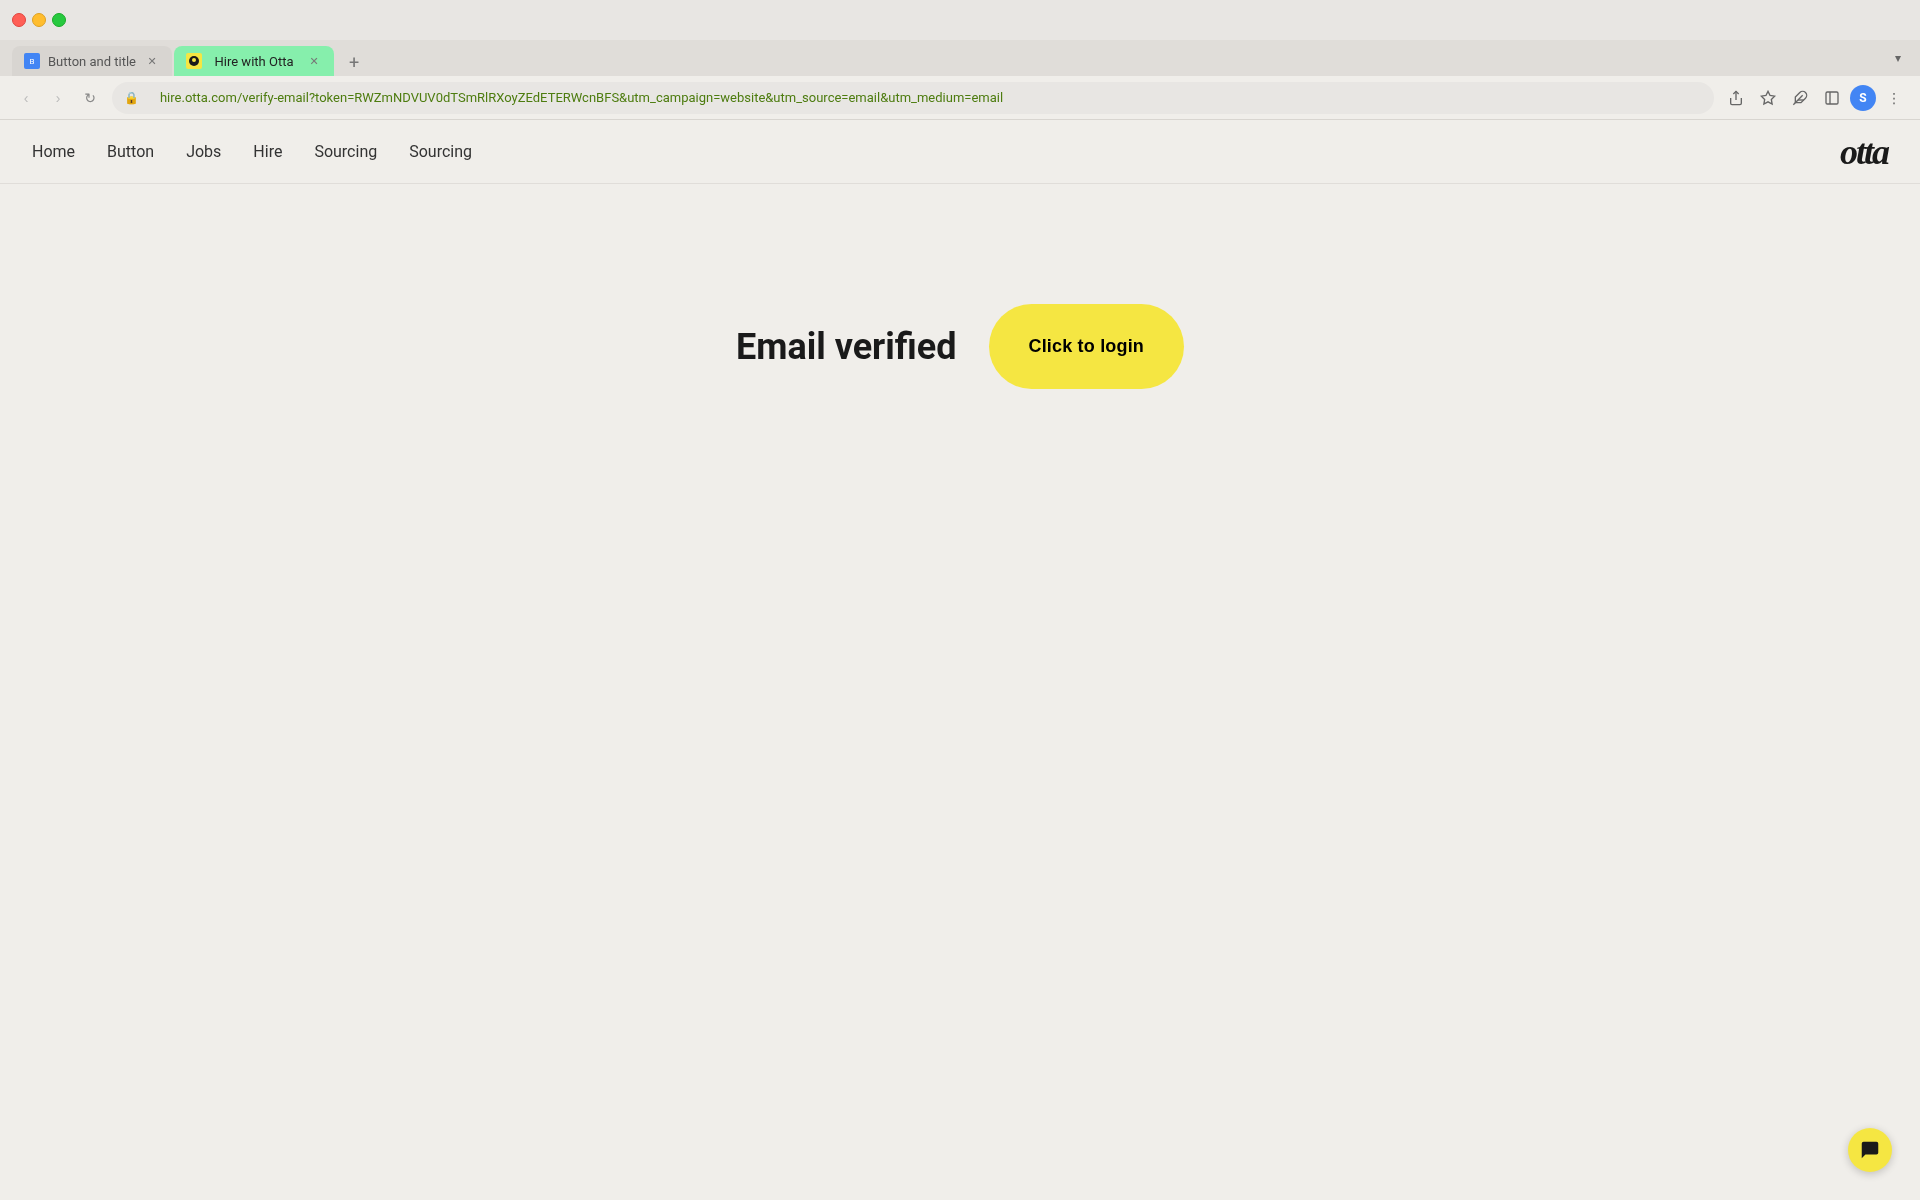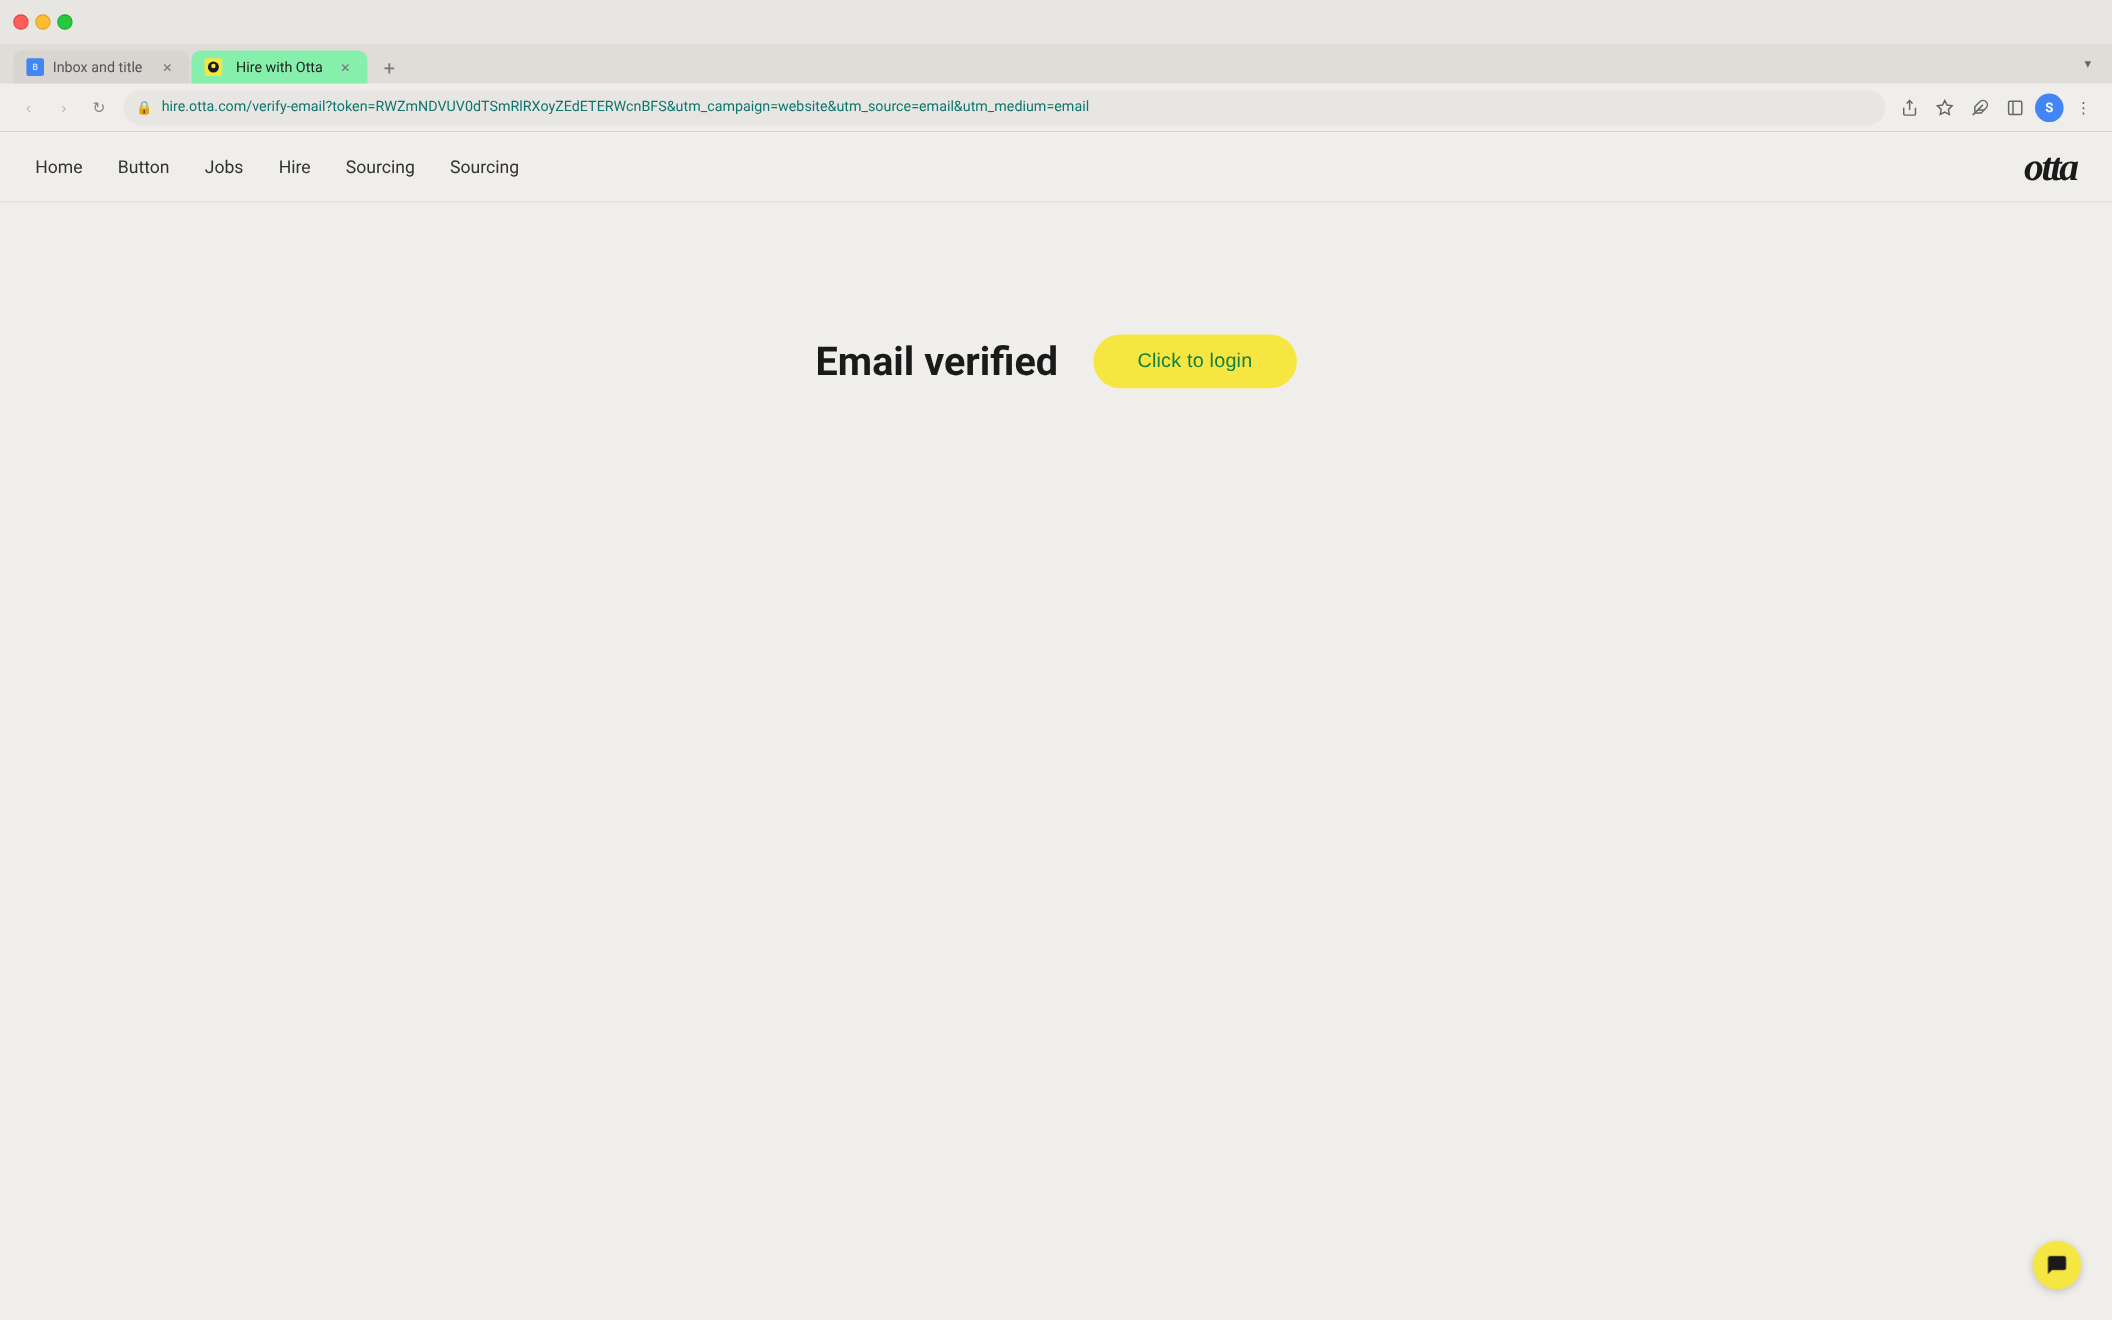--- a/index.html
+++ b/index.html
@@ -181,25 +181,26 @@
     }
 
     .lock-icon {
       color: #555;
       font-size: 12px;
       flex-shrink: 0;
     }
 
     .address-text {
       font-size: 13px;
-      color: #0f766e;
+      color: #4d7c0f;
       flex: 1;
       white-space: nowrap;
       overflow: hidden;
       text-overflow: ellipsis;
+      margin-left: 13px;
     }
 
     .browser-actions {
       display: flex;
       gap: 4px;
       align-items: center;
     }
 
     .browser-action-btn {
       width: 28px;
@@ -285,26 +286,26 @@
 
     .page-title {
       font-size: 36px;
       font-weight: 700;
       color: #1a1a1a;
       text-align: center;
     }
 
     .login-button {
       background: #f5e642;
-      color: #15803d;
+      color: #000000;
       border: none;
       border-radius: 100px;
-      padding: 14px 40px;
+      padding: 32px 40px;
       font-size: 18px;
-      font-weight: 400;
+      font-weight: 700;
       cursor: pointer;
       letter-spacing: 0.01em;
     }
 
     
     .chat-widget {
       position: fixed;
       bottom: 28px;
       right: 28px;
       width: 44px;
@@ -342,21 +343,21 @@
       <div class="traffic-light tl-close"></div>
       <div class="traffic-light tl-minimize"></div>
       <div class="traffic-light tl-maximize"></div>
     </div>
   </div>
 
   <div class="tabs-bar">
 
     <div class="tab">
       <div class="tab-favicon generic">B</div>
-      <span class="tab-label">Inbox and title</span>
+      <span class="tab-label">Button and title</span>
       <div class="tab-close">✕</div>
     </div>
 
     <div class="tab active">
       <div class="tab-favicon otta">
         <svg width="12" height="12" viewBox="0 0 12 12">
             <circle cx="6" cy="6" r="5" fill="#1a1a1a"></circle>
             <circle cx="6" cy="5" r="2" fill="#f5e642"></circle>
           </svg>
       </div>

